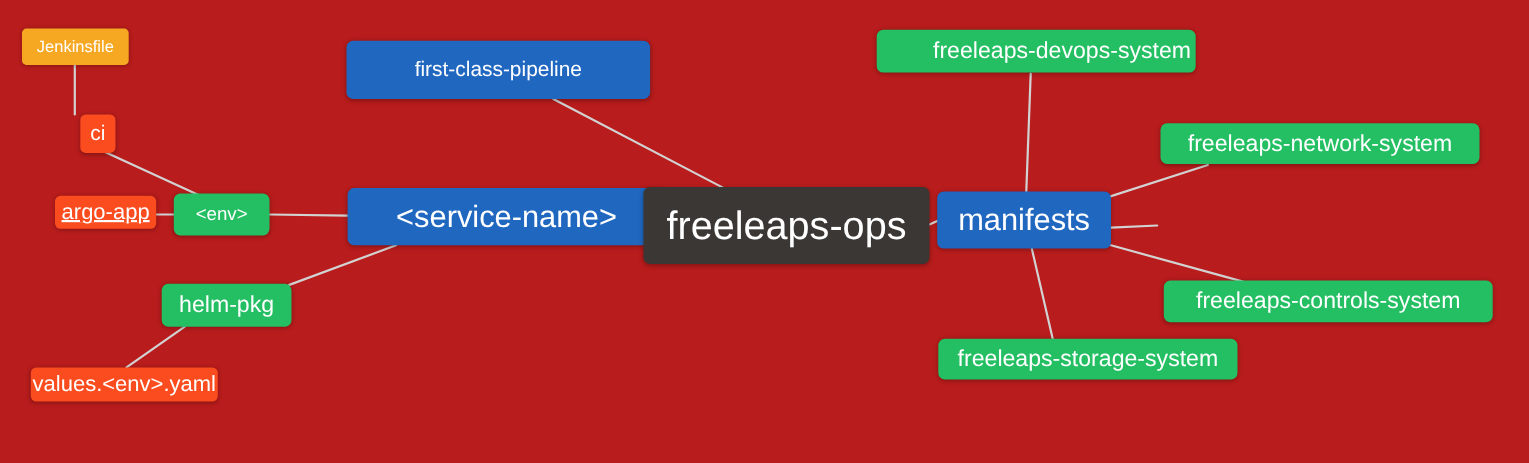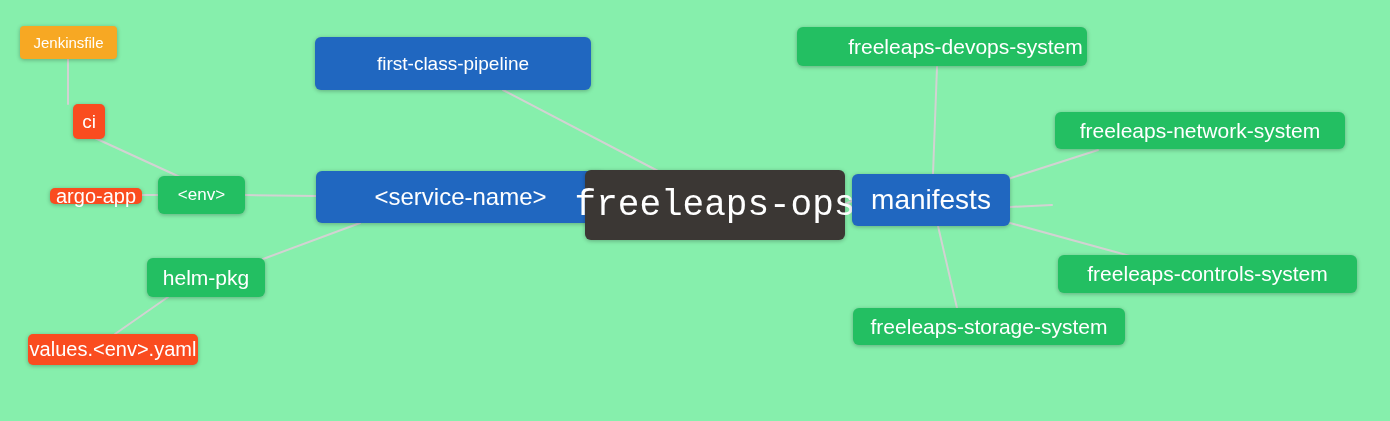--- a/index.html
+++ b/index.html
@@ -1,50 +1,50 @@
 <!DOCTYPE html>
 <html><head>
 <meta charset="utf-8">
 <style>
   html, body { margin: 0; padding: 0; background: #ffffff; }
   .canvas {
     position: relative;
     width: 1390px;
     height: 421px;
-    background: #86efac;
+    background: #b91c1c;
     overflow: hidden;
     font-family: "Liberation Sans", sans-serif;
   }
   .edges { position: absolute; left: 0; top: 0; width: 1390px; height: 421px; }
   .edges line { stroke: #d2d2d2; stroke-width: 2; stroke-linecap: round; }
   .node {
     position: absolute;
     display: flex;
     align-items: center;
     justify-content: center;
     color: #ffffff;
     border-radius: 6px;
     box-shadow: 0 1px 4px rgba(0,0,0,0.28);
     white-space: nowrap;
     cursor: pointer;
     box-sizing: border-box;
   }
-  .c-dark   { background: #3b3734; font-family: Liberation Mono, monospace; }
+  .c-dark   { background: #3b3734; }
   .c-blue   { background: #2067c0; }
   .c-green  { background: #23bf62; }
   .c-red    { background: #fa4c1f; margin-left: 20px; }
   .c-orange { background: #f7a823; }
 
   
   .n-jenkinsfile { left: 20px;  top: 26px;  width: 97px;  height: 33px; font-size: 15px; border-radius: 4px; }
   .n-ci          { left: 53px;  top: 104px; width: 32px;  height: 35px; font-size: 19px; border-radius: 5px; }
-  .n-argo        { left: 30px;  top: 188px; width: 92px;  height: 16px; font-size: 20px; border-radius: 5px; }
+  .n-argo        { left: 30px;  top: 178px; width: 92px;  height: 30px; font-size: 20px; border-radius: 5px; text-decoration: underline; }
   .n-env         { left: 158px; top: 176px; width: 87px;  height: 38px; font-size: 17px; }
   .n-pipeline    { left: 315px; top: 37px;  width: 276px; height: 53px; font-size: 19px; }
-  .n-service     { left: 316px; top: 171px; width: 289px; height: 52px; font-size: 24px; }
+  .n-service     { left: 316px; top: 171px; width: 289px; height: 52px; font-size: 28px; }
   .n-root        { left: 585px; top: 170px; width: 260px; height: 70px; font-size: 36px; }
   .n-manifests   { left: 852px; top: 174px; width: 158px; height: 52px; font-size: 28px; }
   .n-devops      { left: 797px; top: 27px;  width: 290px; height: 39px; font-size: 21px; padding-left: 47px; }
   .n-network     { left: 1055px;top: 112px; width: 290px; height: 37px; font-size: 21px; }
   .n-monitoring  { left: 1052px;top: 185px; width: 325px; height: 38px; font-size: 21px; }
   .n-controls    { left: 1058px;top: 255px; width: 299px; height: 38px; font-size: 21px; }
   .n-storage     { left: 853px; top: 308px; width: 272px; height: 37px; font-size: 21px; }
   .n-helm        { left: 147px; top: 258px; width: 118px; height: 39px; font-size: 21px; }
   .n-values      { left: 8px;   top: 334px; width: 170px; height: 31px; font-size: 20px; border-radius: 5px; }
 </style>

